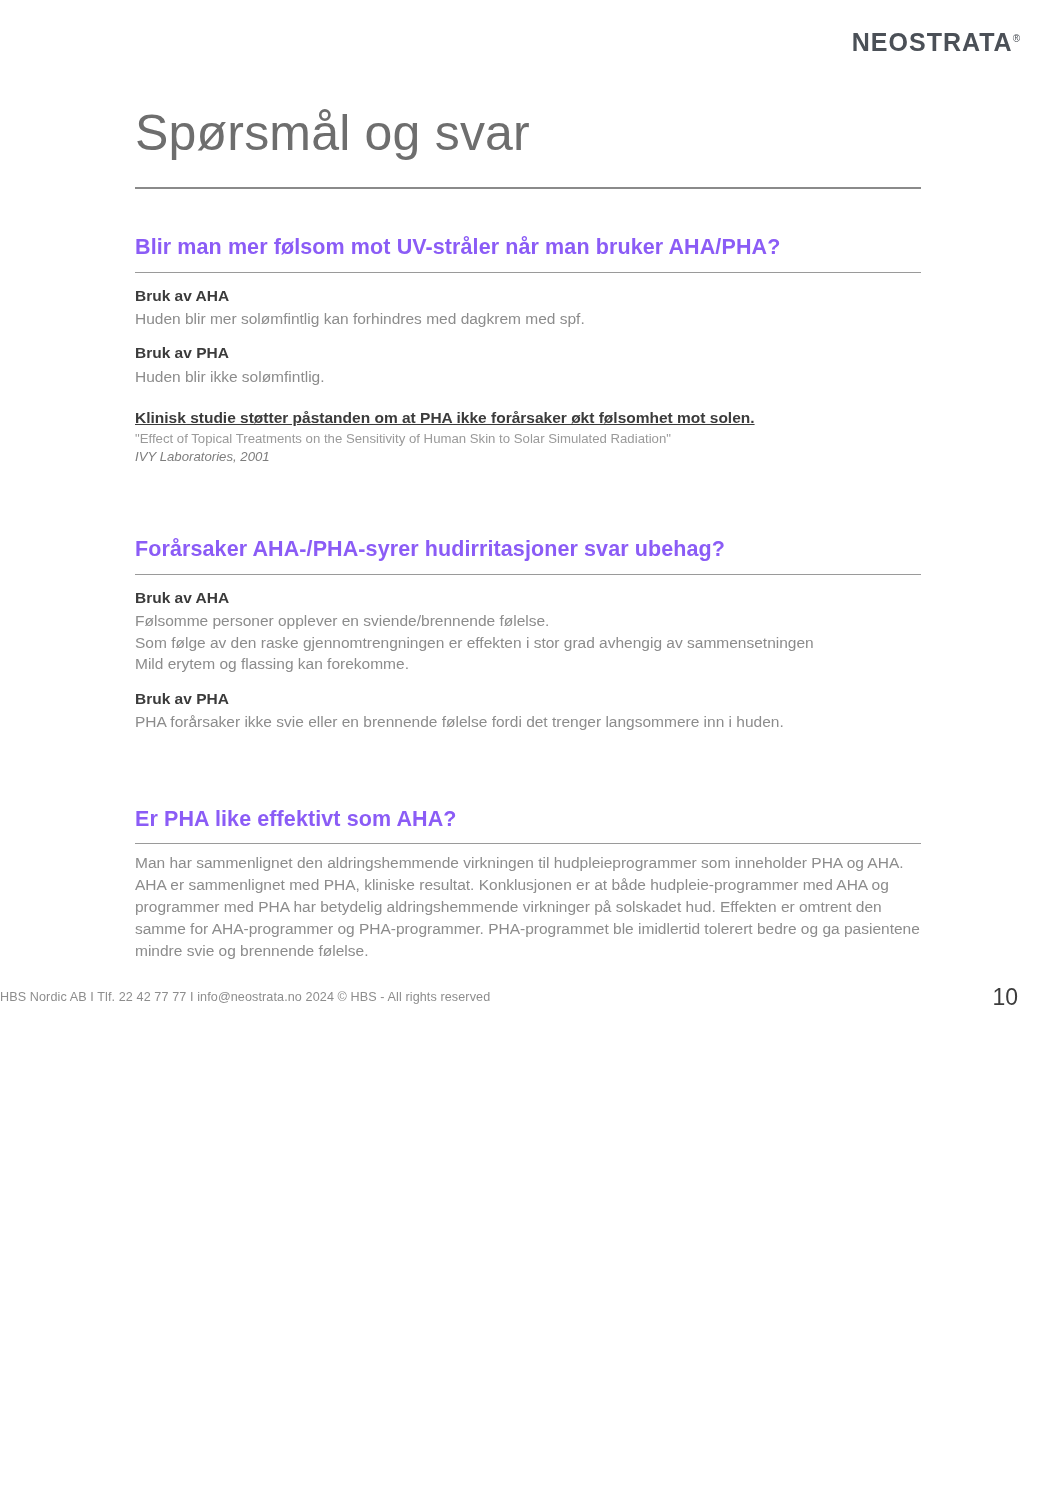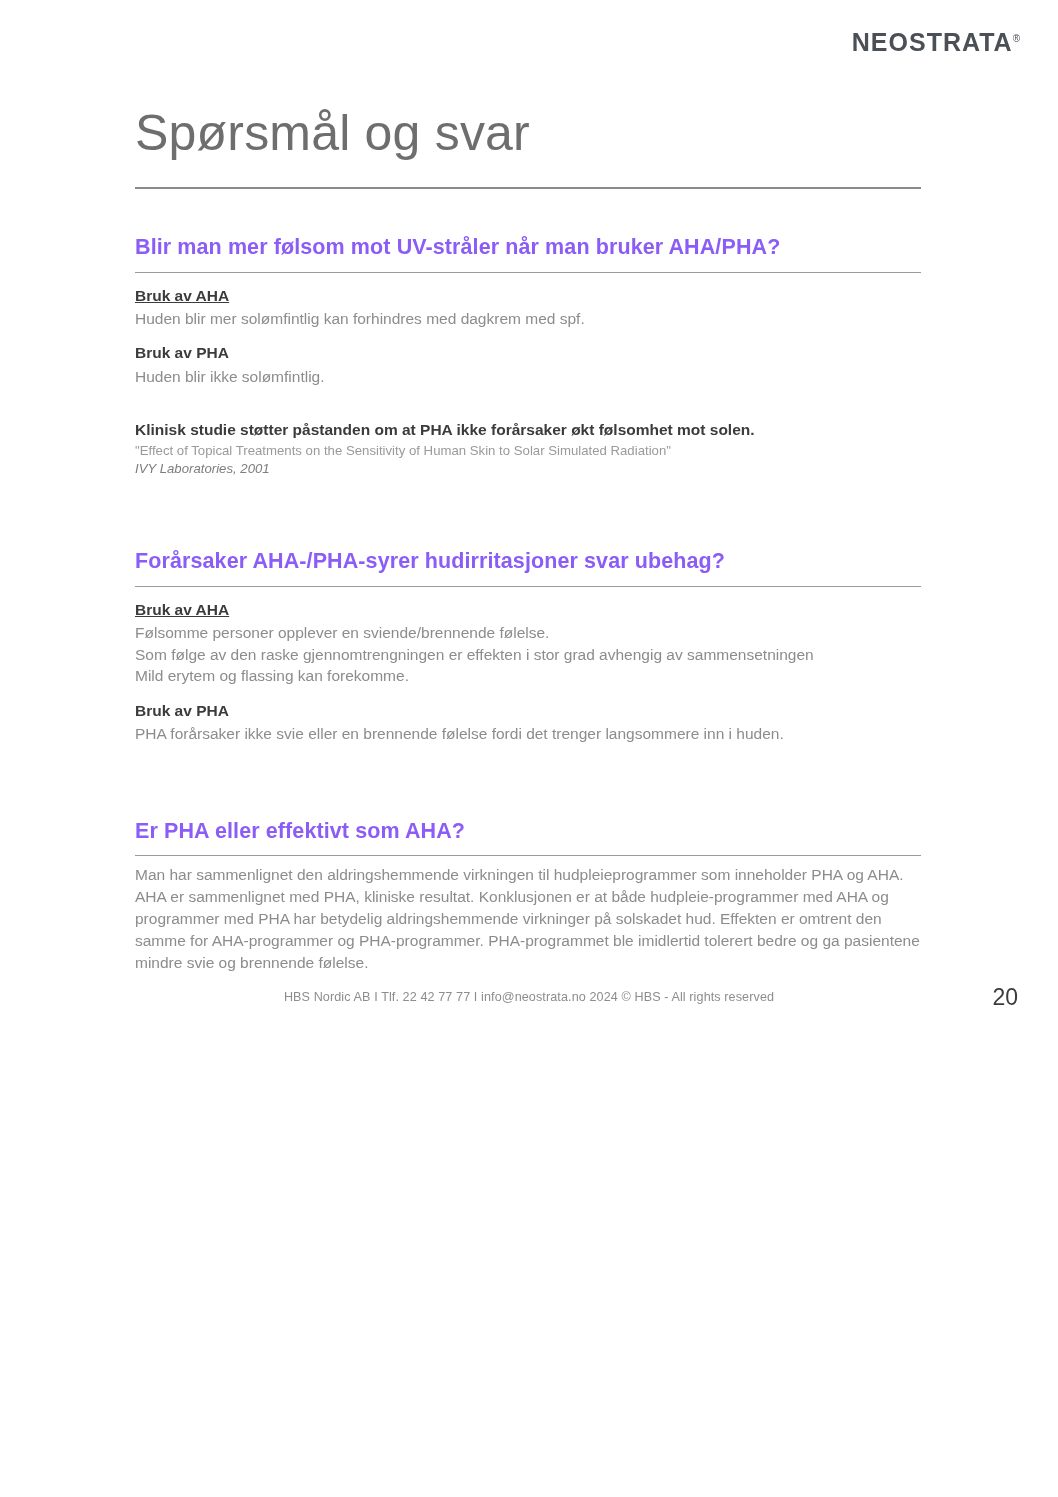--- a/index.html
+++ b/index.html
@@ -83,37 +83,38 @@
     margin-top: 10px;
   }
 
   .sub-label {
     font-size: 15.5px;
     font-weight: 700;
     color: #3b3b3b;
     margin: 14px 0 2px 0;
     line-height: 1.3;
   }
-  .sub-label.first { margin-top: 13px; text-decoration: underline; }
+  .sub-label.first { margin-top: 13px; }
 
   .body-text {
     font-size: 15.5px;
     font-weight: 400;
     color: #8c8c8c;
     line-height: 1.40;
     margin: 0;
   }
 
   .claim {
     font-size: 15.5px;
     font-weight: 700;
     color: #3b3b3b;
     line-height: 1.38;
-    margin: 32px 0 1px 0;
+    margin: 20px 0 1px 0;
     max-width: 660px;
+    text-decoration: underline;
   }
 
   .citation {
     font-size: 13.2px;
     color: #9a9a9a;
     line-height: 1.42;
     margin: 0;
   }
   .citation.italic {
     font-style: italic;
@@ -134,21 +135,21 @@
     left: 0;
     right: 0;
     bottom: 34px;
     height: 30px;
   }
   .footer-text {
     position: absolute;
     left: 0;
     right: 0;
     top: 6px;
-    text-align: center;
+    text-align: left;
     font-size: 12.6px;
     color: #8d8d8d;
     letter-spacing: 0.1px;
   }
   .page-number {
     position: absolute;
     right: 40px;
     top: 0;
     font-size: 23px;
     font-weight: 400;
@@ -189,27 +190,27 @@
       <div class="sub-label first">Bruk av AHA</div>
       <p class="body-text">Følsomme personer opplever en sviende/brennende følelse.</p>
       <p class="body-text">Som følge av den raske gjennomtrengningen er effekten i stor grad avhengig av sammensetningen</p>
       <p class="body-text">Mild erytem og flassing kan forekomme.</p>
 
       <div class="sub-label">Bruk av PHA</div>
       <p class="body-text">PHA forårsaker ikke svie eller en brennende følelse fordi det trenger langsommere inn i huden.</p>
     </div>
 
     <div class="qsection third">
-      <h2 class="q-heading">Er PHA eller effektivt som AHA?</h2>
+      <h2 class="q-heading">Er PHA like effektivt som AHA?</h2>
       <div class="rule-q"></div>
 
       <p class="para">Man har sammenlignet den aldringshemmende virkningen til hudpleieprogrammer som inneholder PHA og AHA.</p>
       <p class="para tight">AHA er sammenlignet med PHA, kliniske resultat. Konklusjonen er at både hudpleie-programmer med AHA og programmer med PHA har betydelig aldringshemmende virkninger på solskadet hud. Effekten er omtrent den samme for AHA-programmer og PHA-programmer. PHA-programmet ble imidlertid tolerert bedre og ga pasientene mindre svie og brennende følelse.</p>
     </div>
 
   </div>
 
   <div class="footer">
     <div class="footer-text">HBS Nordic AB I Tlf. 22 42 77 77 I info@neostrata.no   2024 © HBS - All rights reserved</div>
-    <div class="page-number">20</div>
+    <div class="page-number">10</div>
   </div>
 
 </div>
 
 </body></html>

